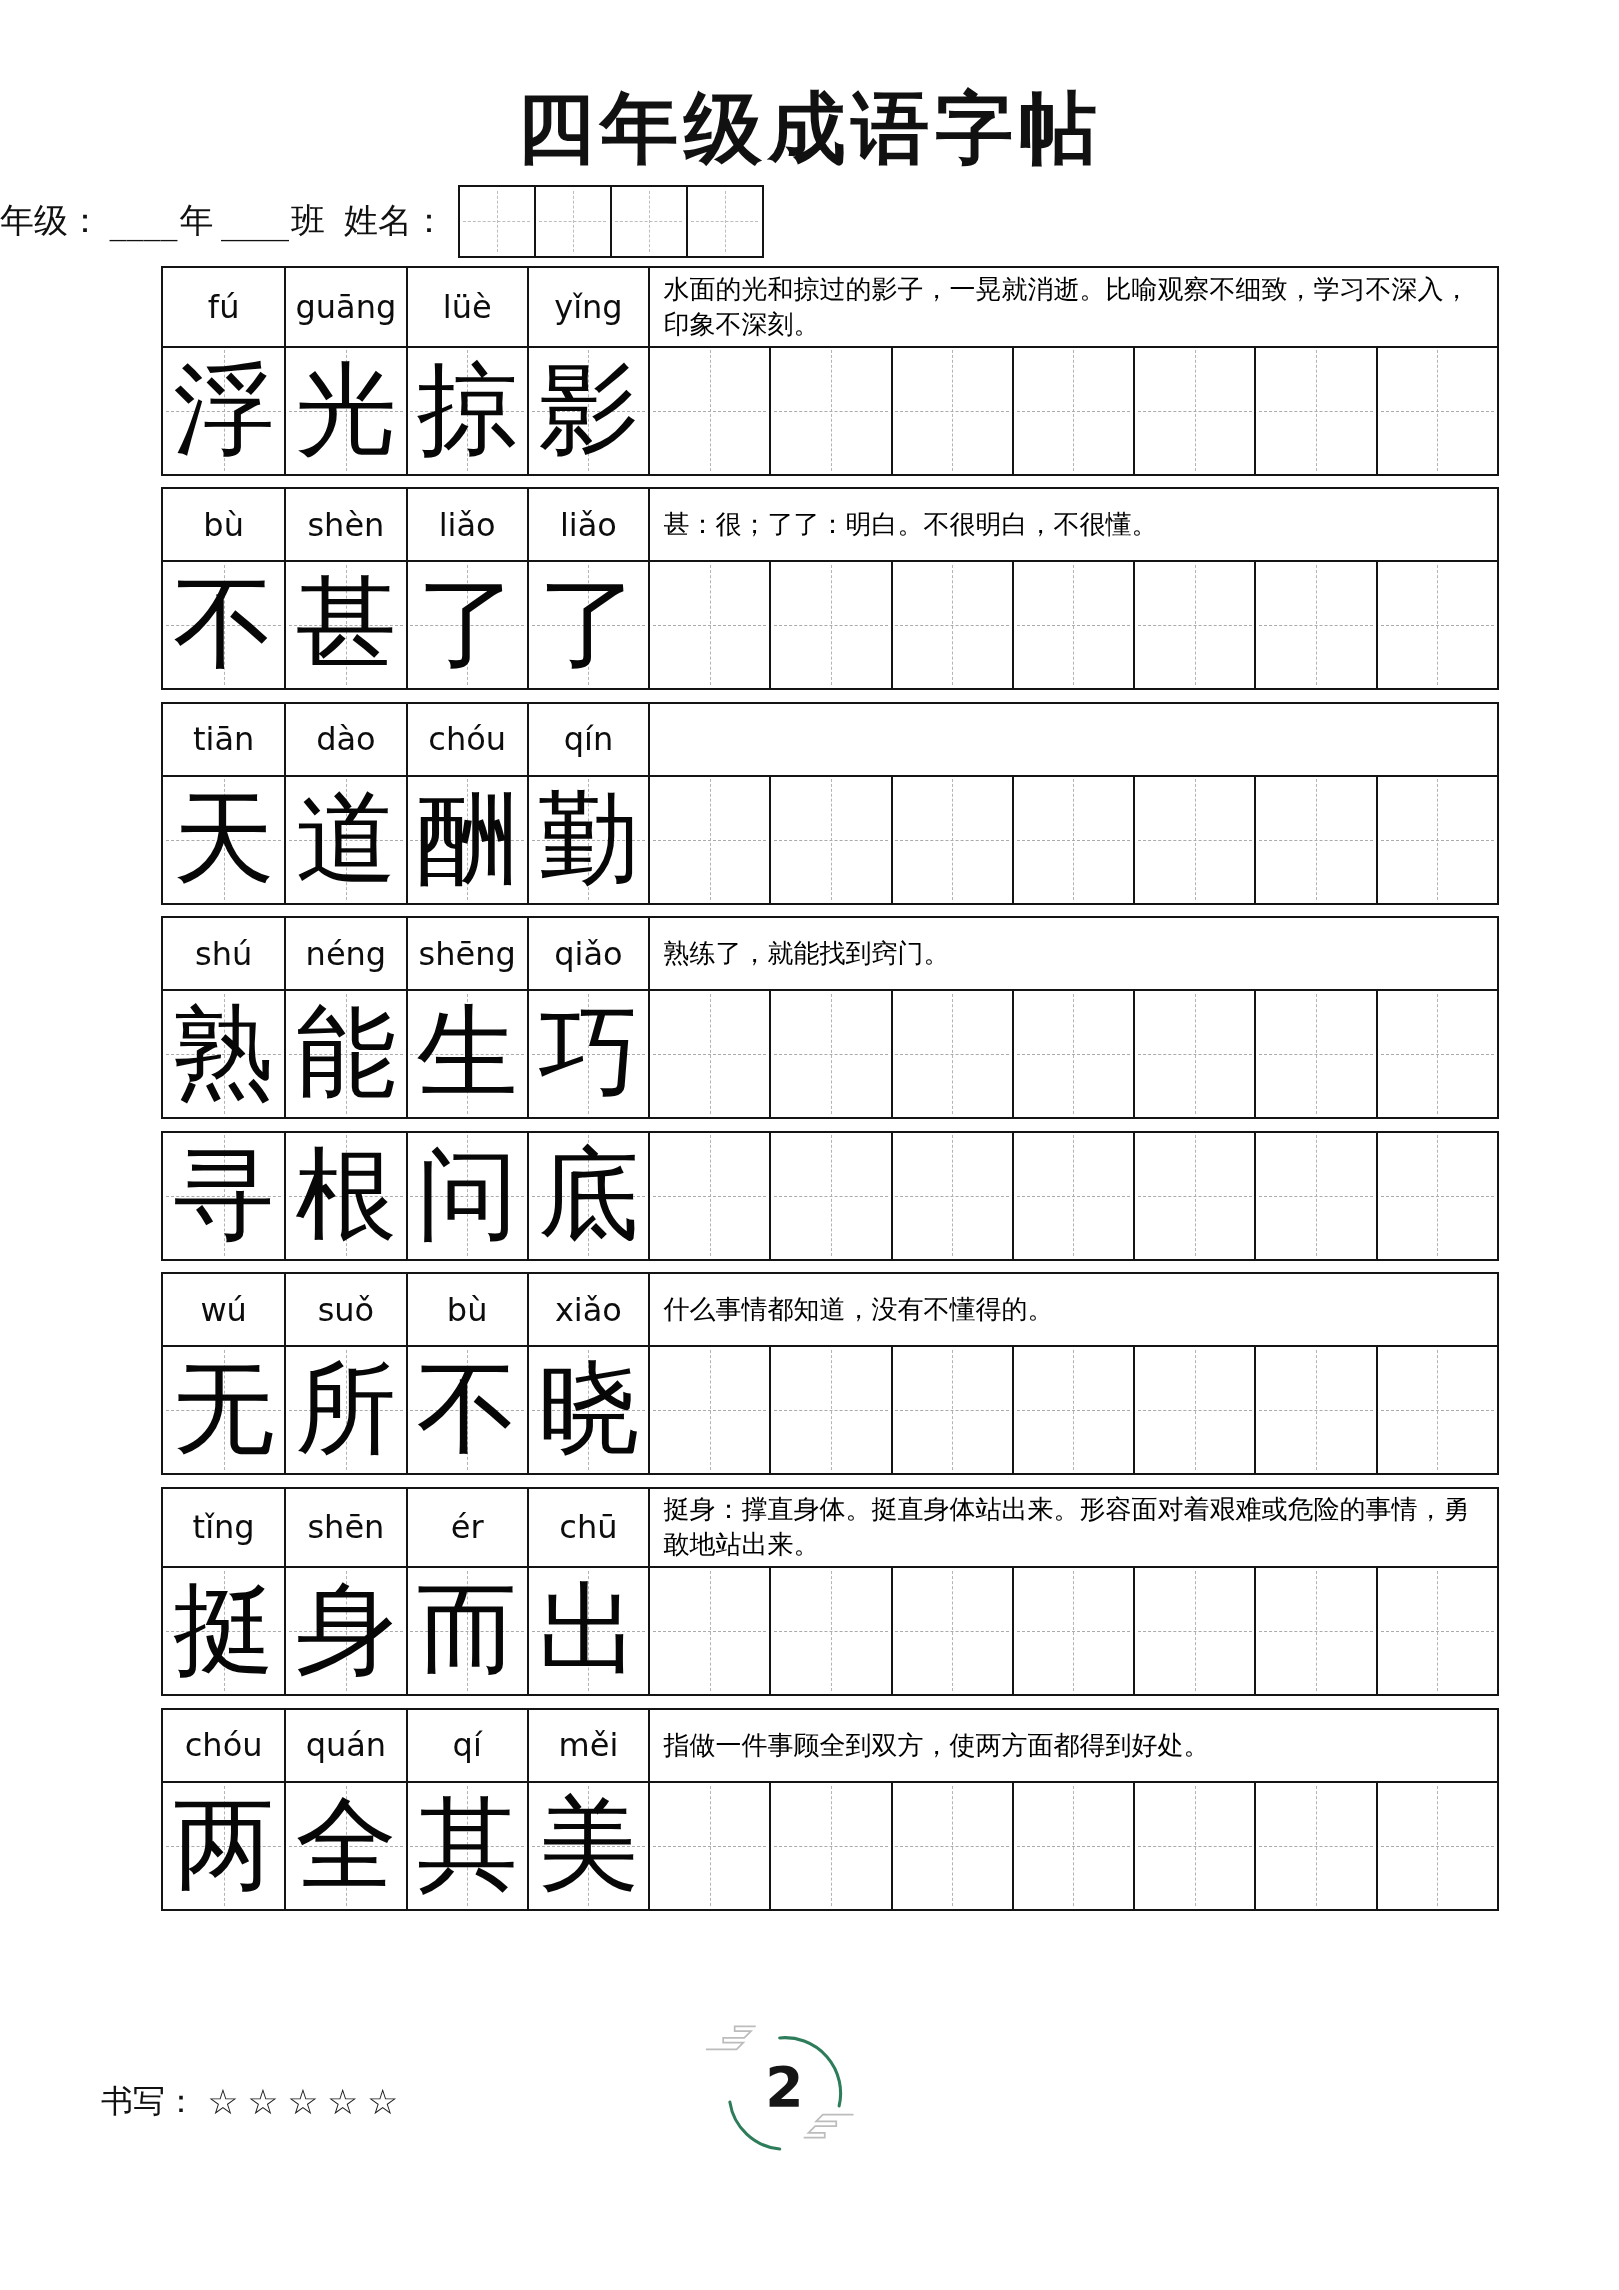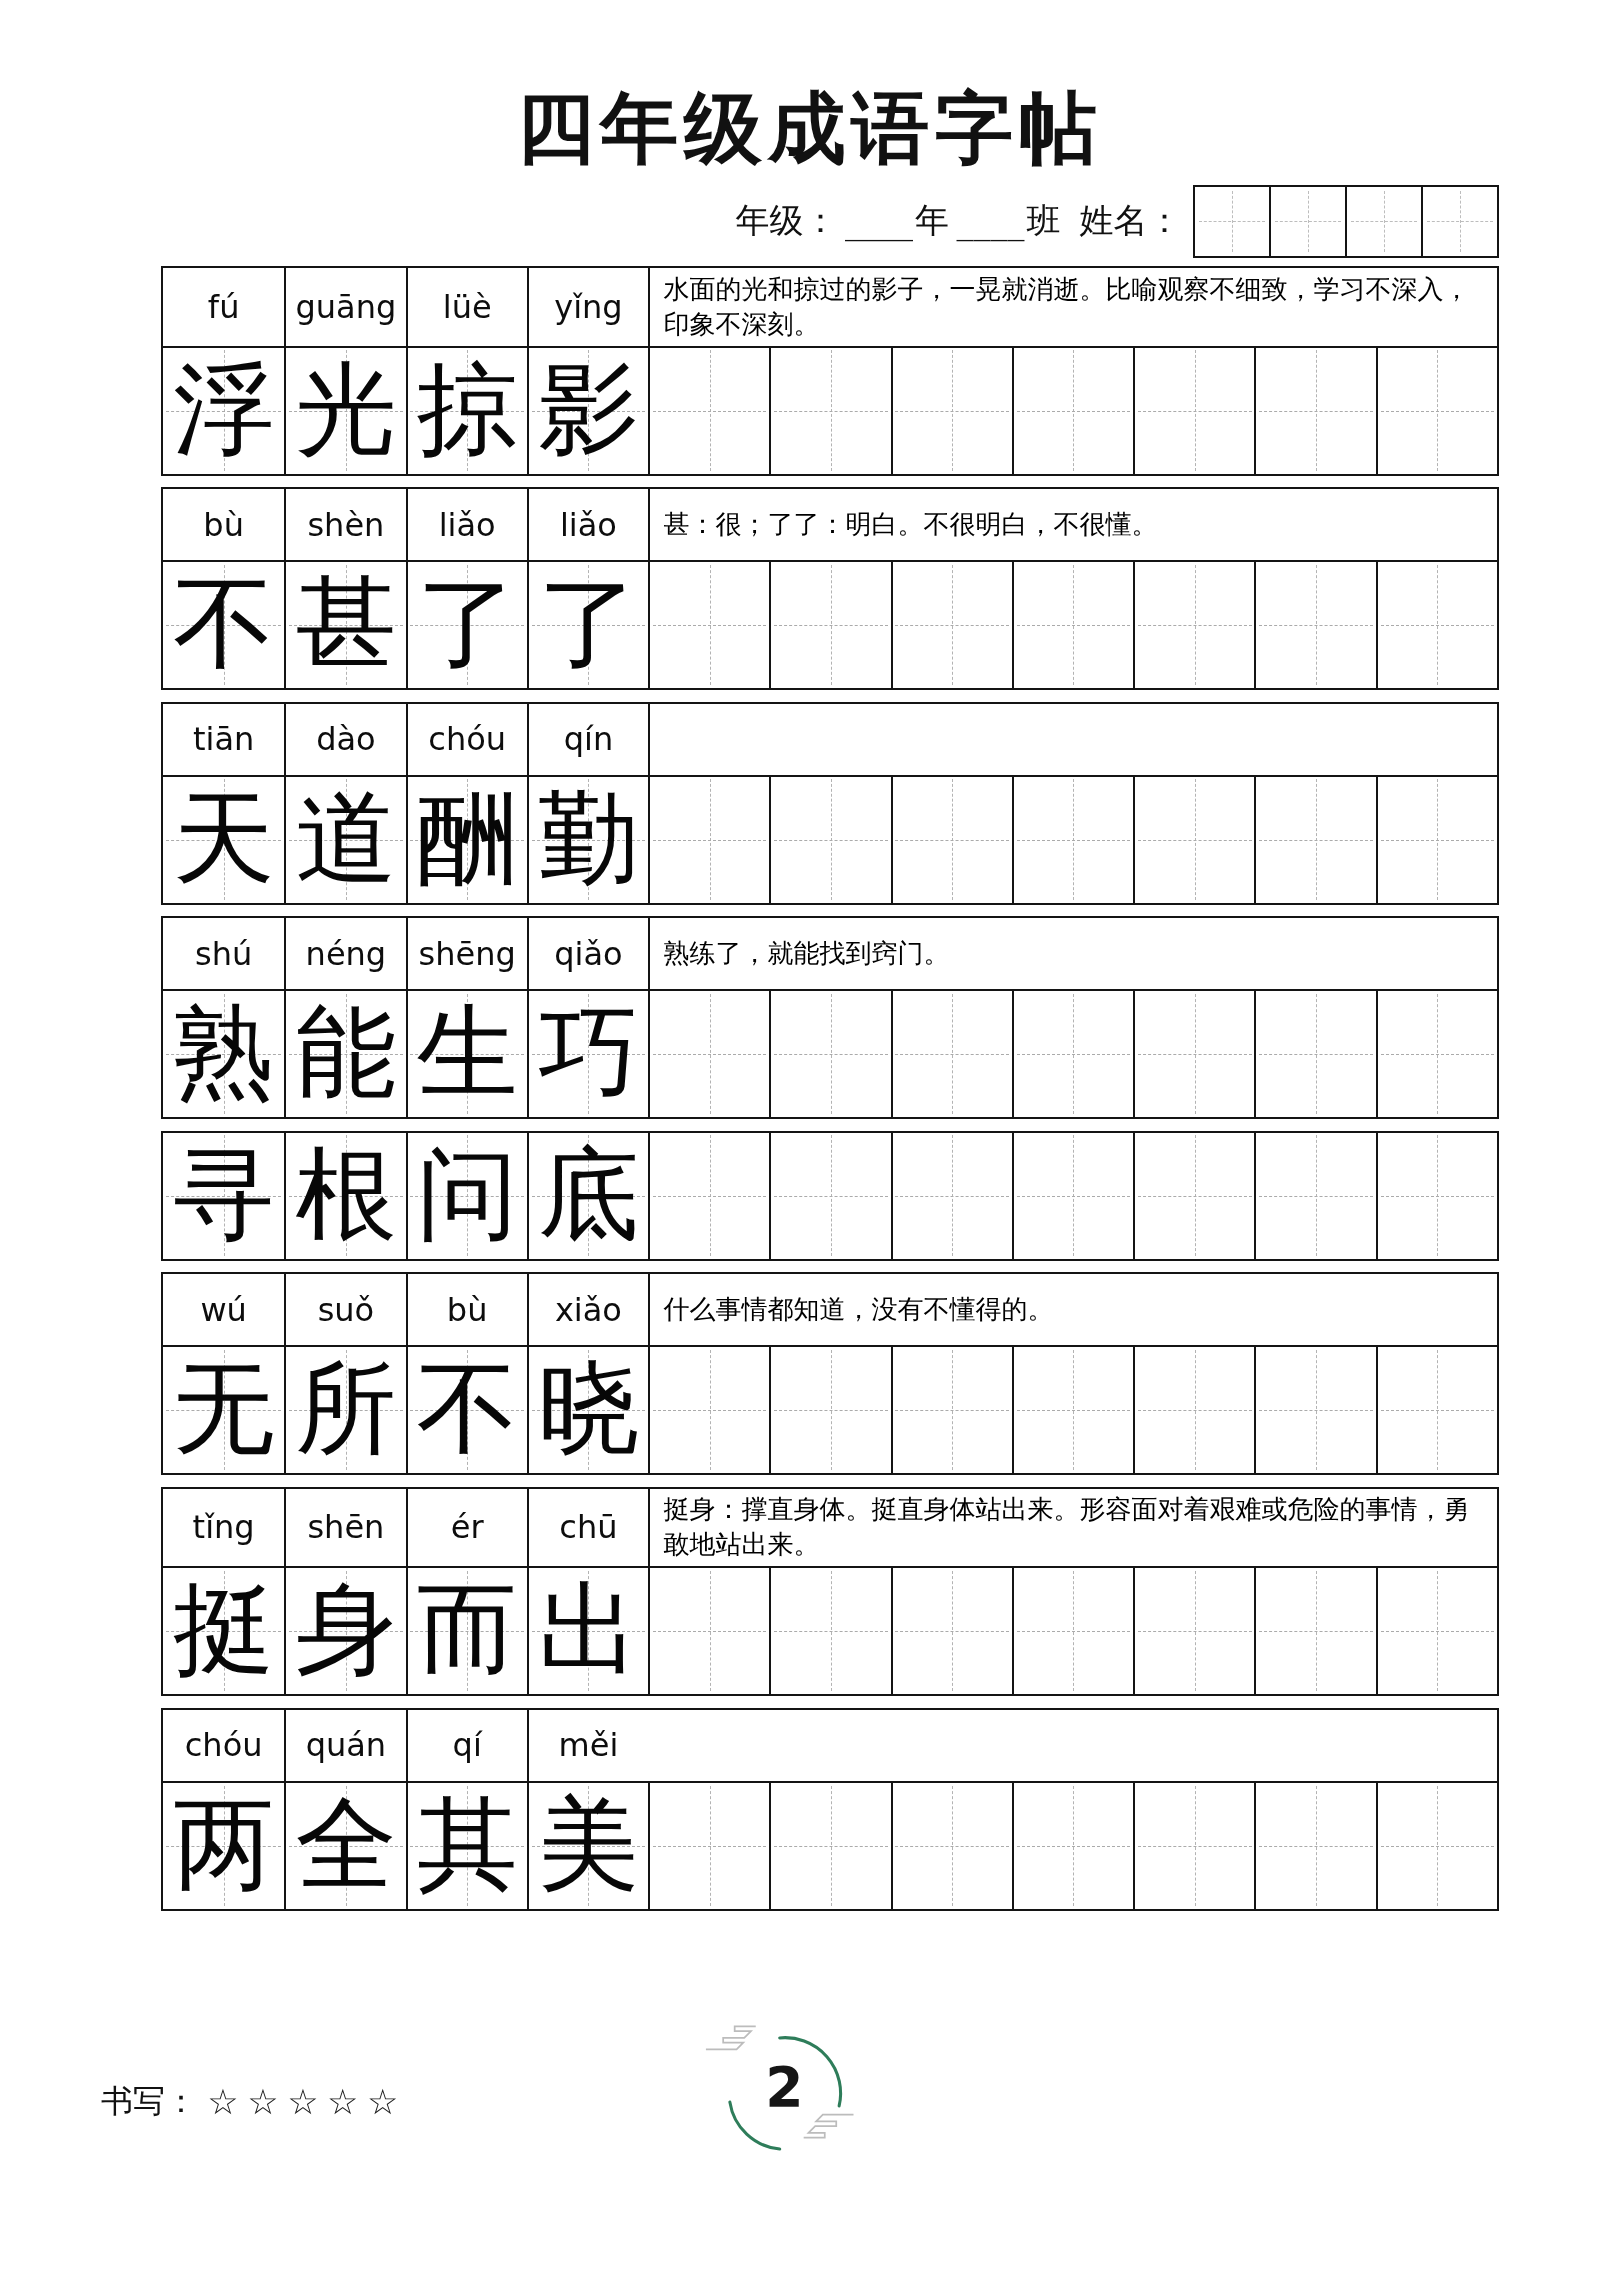--- a/index.html
+++ b/index.html
@@ -18,21 +18,20 @@
     text-align:center;
     font-size:78px;
     line-height:1.12;
     font-weight:bold;
     letter-spacing:5.7px;
     font-family:"DejaVu Serif","Liberation Serif",serif;
   }
   
   .header{
     display:flex;
-    justify-content:flex-end;
     align-items:center;
     margin:13.4px 120px 0 0;
     font-size:34px;
     white-space:nowrap;
   }
   .header .part{margin-right:5.7px;}
   .header .blank{letter-spacing:0px;margin:0 1.9px;}
   .header .name-label{margin-left:13.4px;margin-right:11.5px;}
   .namegrid{
     display:flex;
@@ -373,20 +372,23 @@
           <div class="cell"></div>
         </div>
   </section>
 
   <section class="block">
     <div class="prow">
           <div class="pcell">chóu</div>
           <div class="pcell">quán</div>
           <div class="pcell">qí</div>
           <div class="pcell">měi</div>
+          <div class="dcell">
+            <span>指做一件事顾全到双方，使两方面都得到好处。</span>
+          </div>
         </div>
     <div class="crow">
           <div class="cell">
             <span class="glyph">两</span>
           </div>
           <div class="cell">
             <span class="glyph">全</span>
           </div>
           <div class="cell">
             <span class="glyph">其</span>

